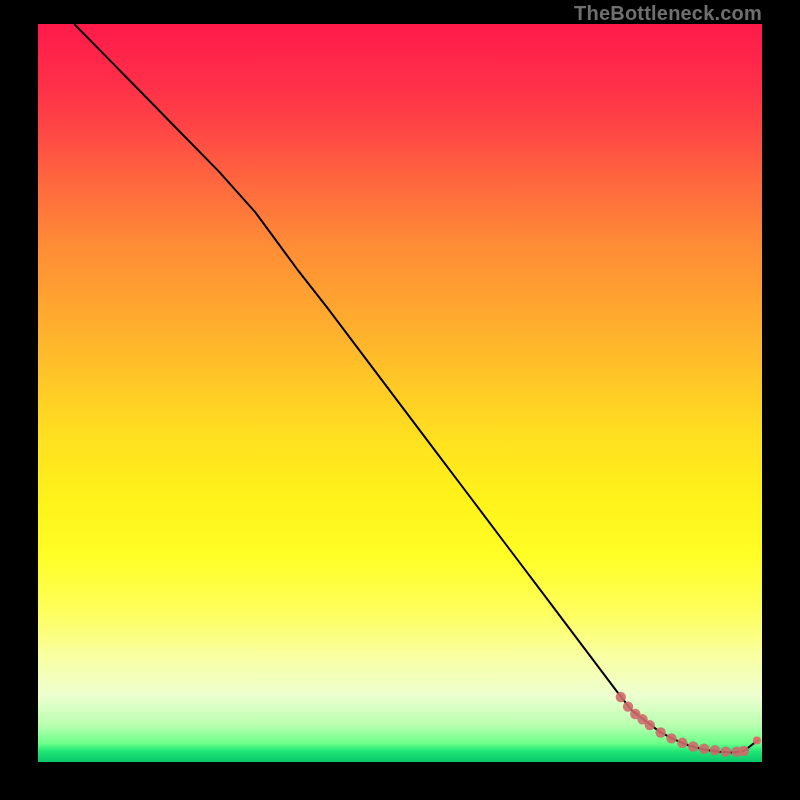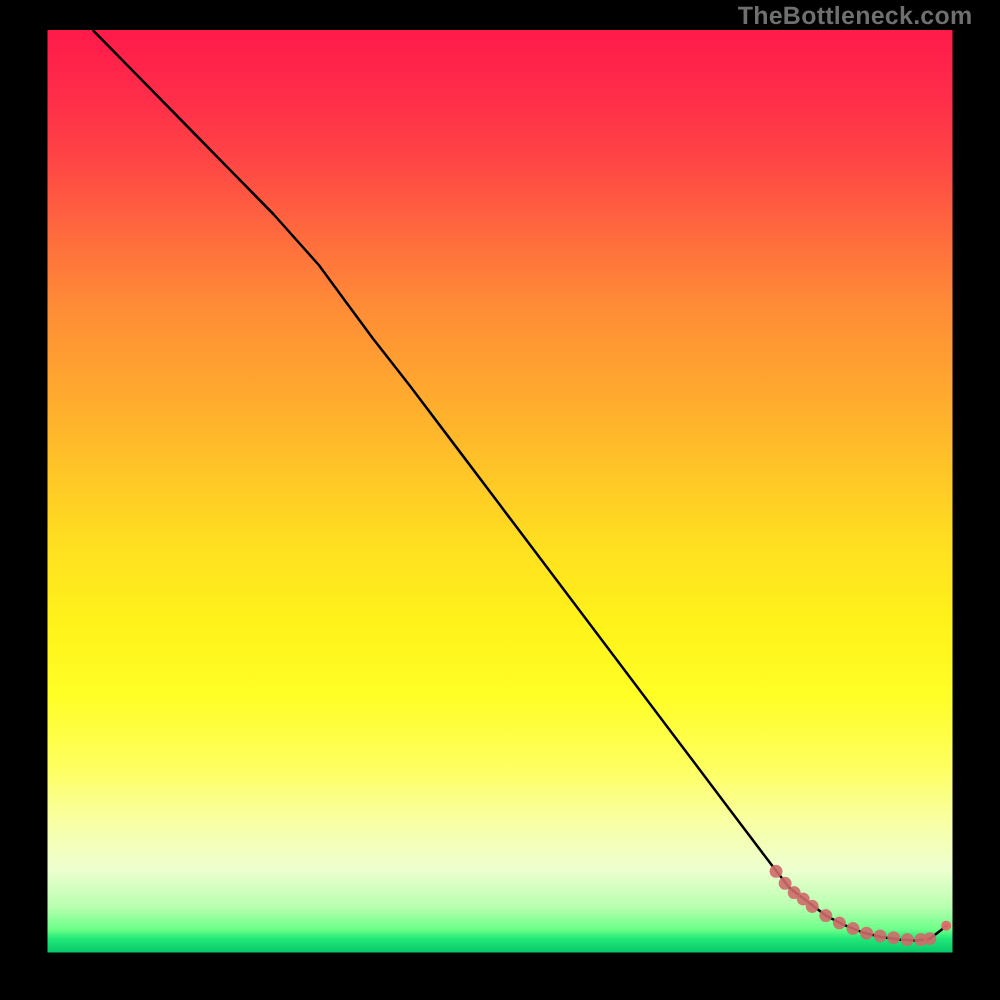--- a/index.html
+++ b/index.html
@@ -45,21 +45,21 @@
     position: absolute;
     left: 38px;
     top: 24px;
     width: 724px;
     height: 738px;
     pointer-events: none;
   }
   .watermark {
     position: absolute;
     top: 2px;
-    right: 22px;
+    right: 38px;
     font-family: Arial, Helvetica, sans-serif;
     font-size: 20px;
     font-weight: 600;
     color: #6f6f6f;
     letter-spacing: 0.2px;
   }
 </style>
 </head>
 <body>
 <div class="wrap">

